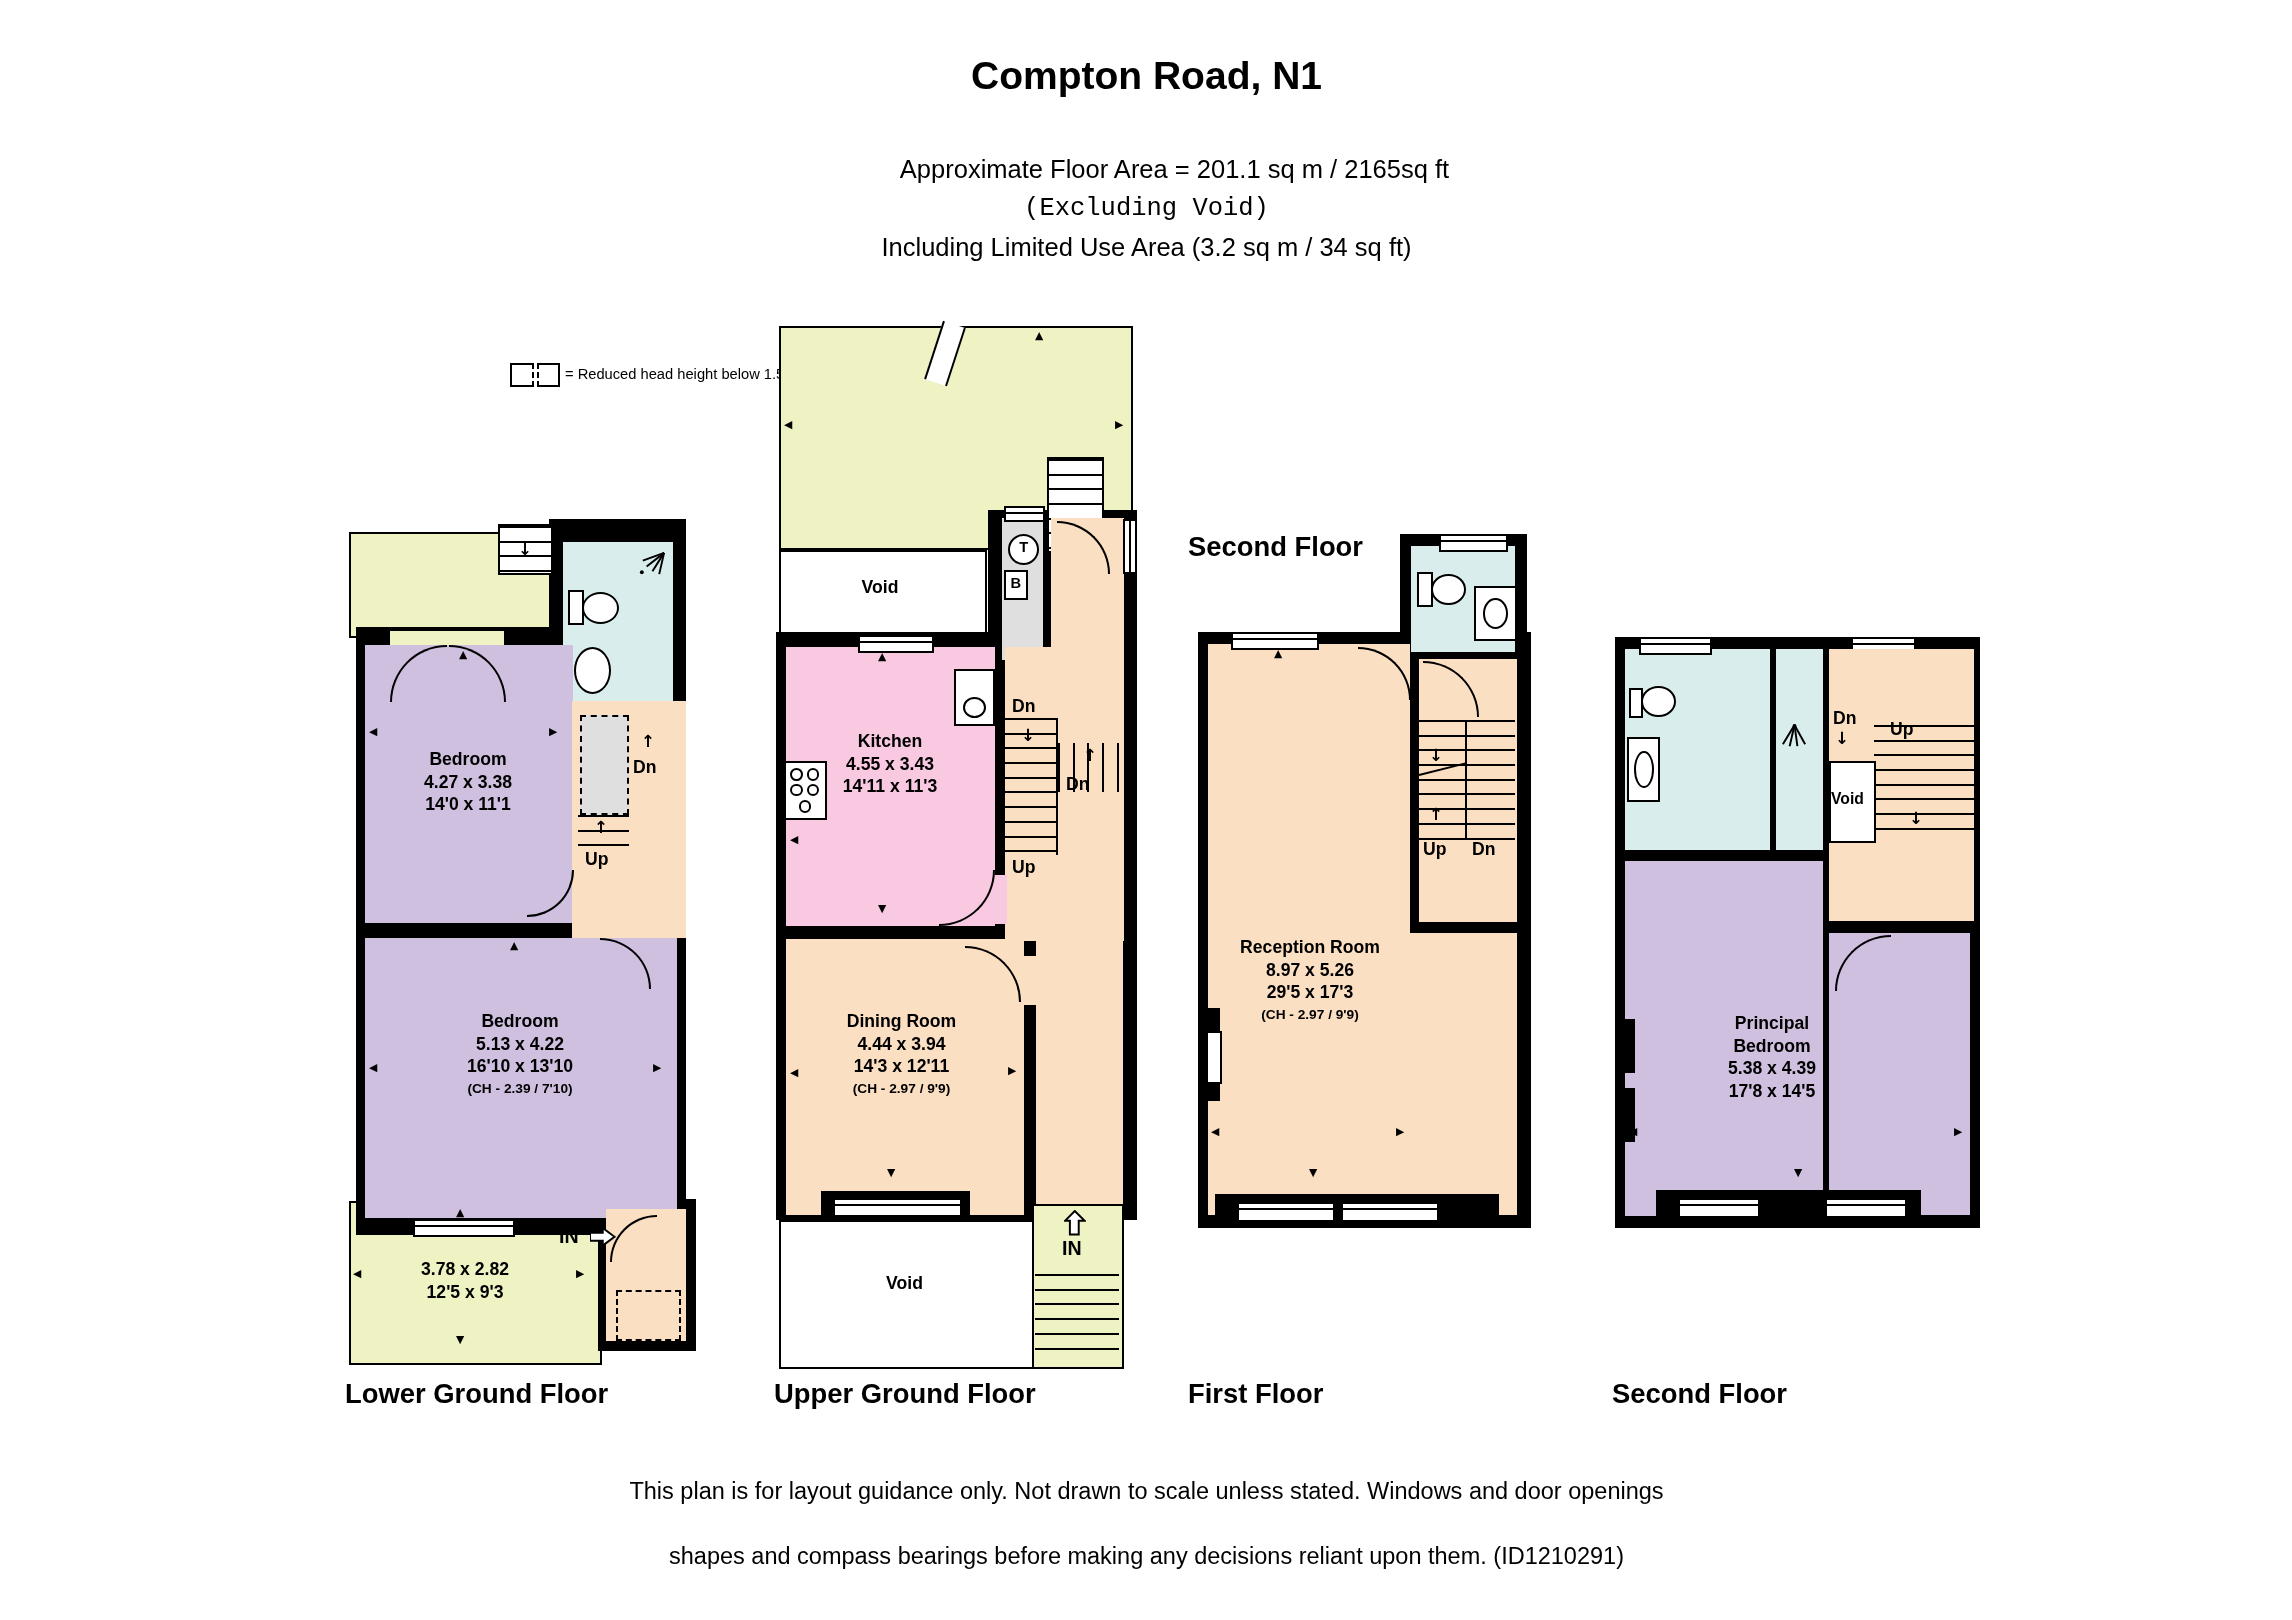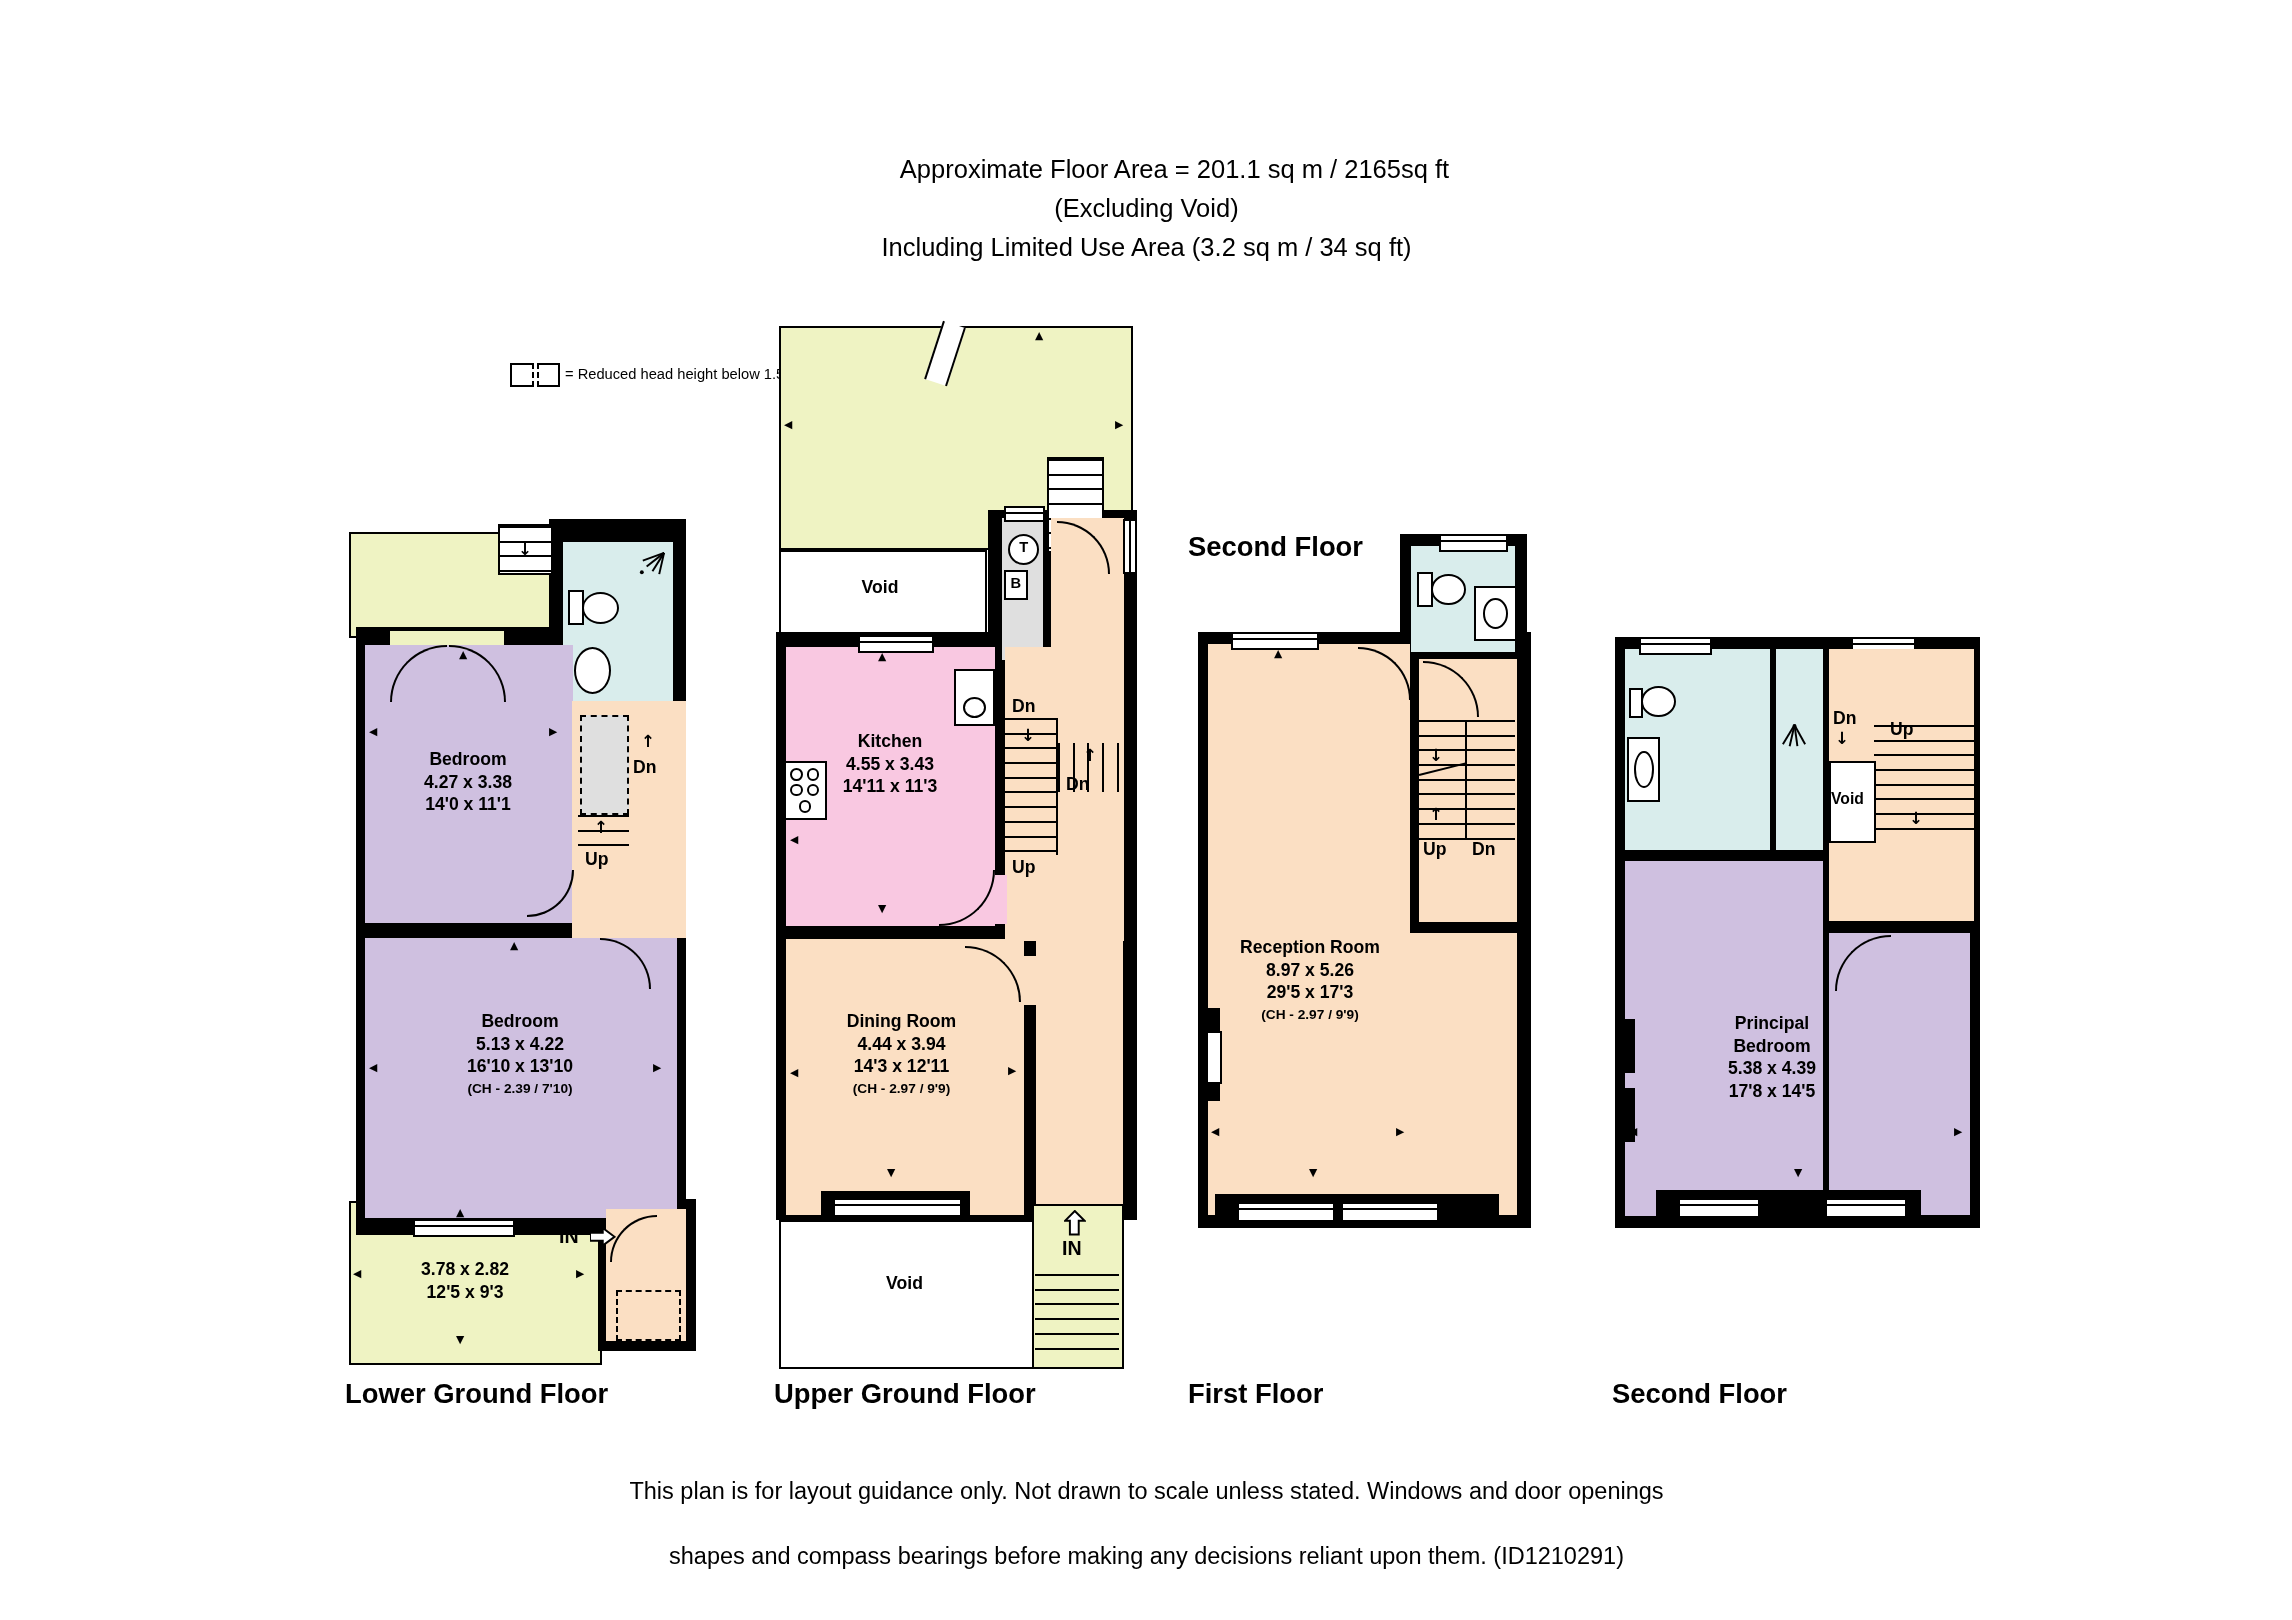--- a/index.html
+++ b/index.html
@@ -51,22 +51,23 @@
   .hob-dot{position:absolute;width:8.8px;height:8.8px;border:2px solid #000;border-radius:50%;background:#fff;}
   .breakmark{position:absolute;width:19.6px;height:61px;background:#fff;border-left:2px solid #000;border-right:2px solid #000;transform:rotate(18deg);}
   .vline{position:absolute;background:#000;width:2px;}
   .diag{position:absolute;height:2px;background:#000;transform-origin:left center;}
 </style>
 </head>
 <body>
 
 <div id="stage">
 
+  <div class="hdr title" style="top:54px;">Compton Road, N1</div>
   <div class="hdr sub" style="top:155px;padding-left:28px;">Approximate Floor Area = 201.1 sq m / 2165sq ft</div>
-  <div class="hdr sub" style="top:194px;">(Excluding Void)</div>
+  <div class="hdr sub" style="top:194px;font-family:Liberation Mono, monospace;">(Excluding Void)</div>
   <div class="hdr sub" style="top:233px;">Including Limited Use Area (3.2 sq m / 34 sq ft)</div>
 
   <div class="legend" style="left:510px;top:361px;width:294px;height:29px;">
     <span class="box l" style="left:0;top:2px;"></span>
     <span class="box r" style="left:26.5px;top:2px;"></span>
     <span class="abs" style="left:55px;top:4.9px;">= Reduced head height below 1.5m</span>
   </div>
 
   <div class="thinbox c-yellow" style="left:349px;top:532px;width:198px;height:102px;"></div>
   <div class="thinbox c-yellow" style="left:349px;top:1201px;width:249px;height:160px;"></div>

